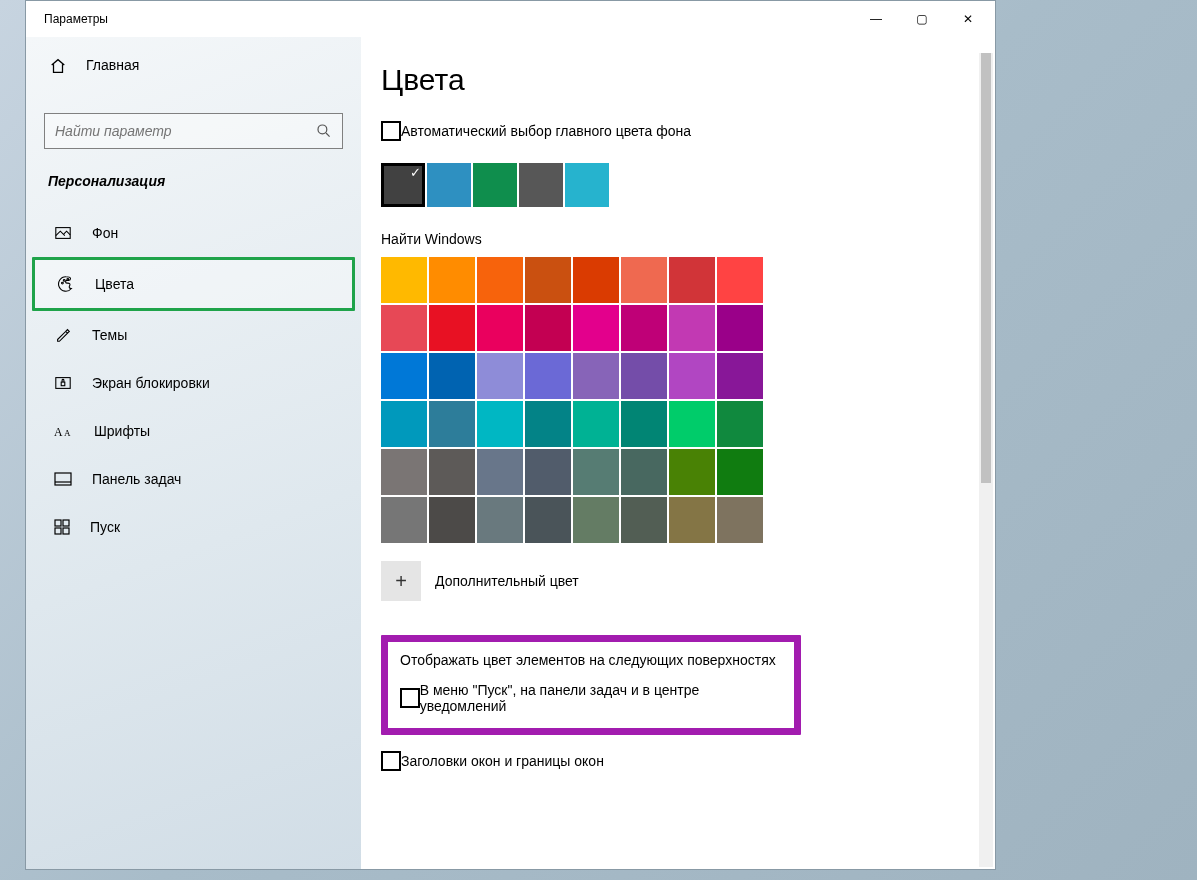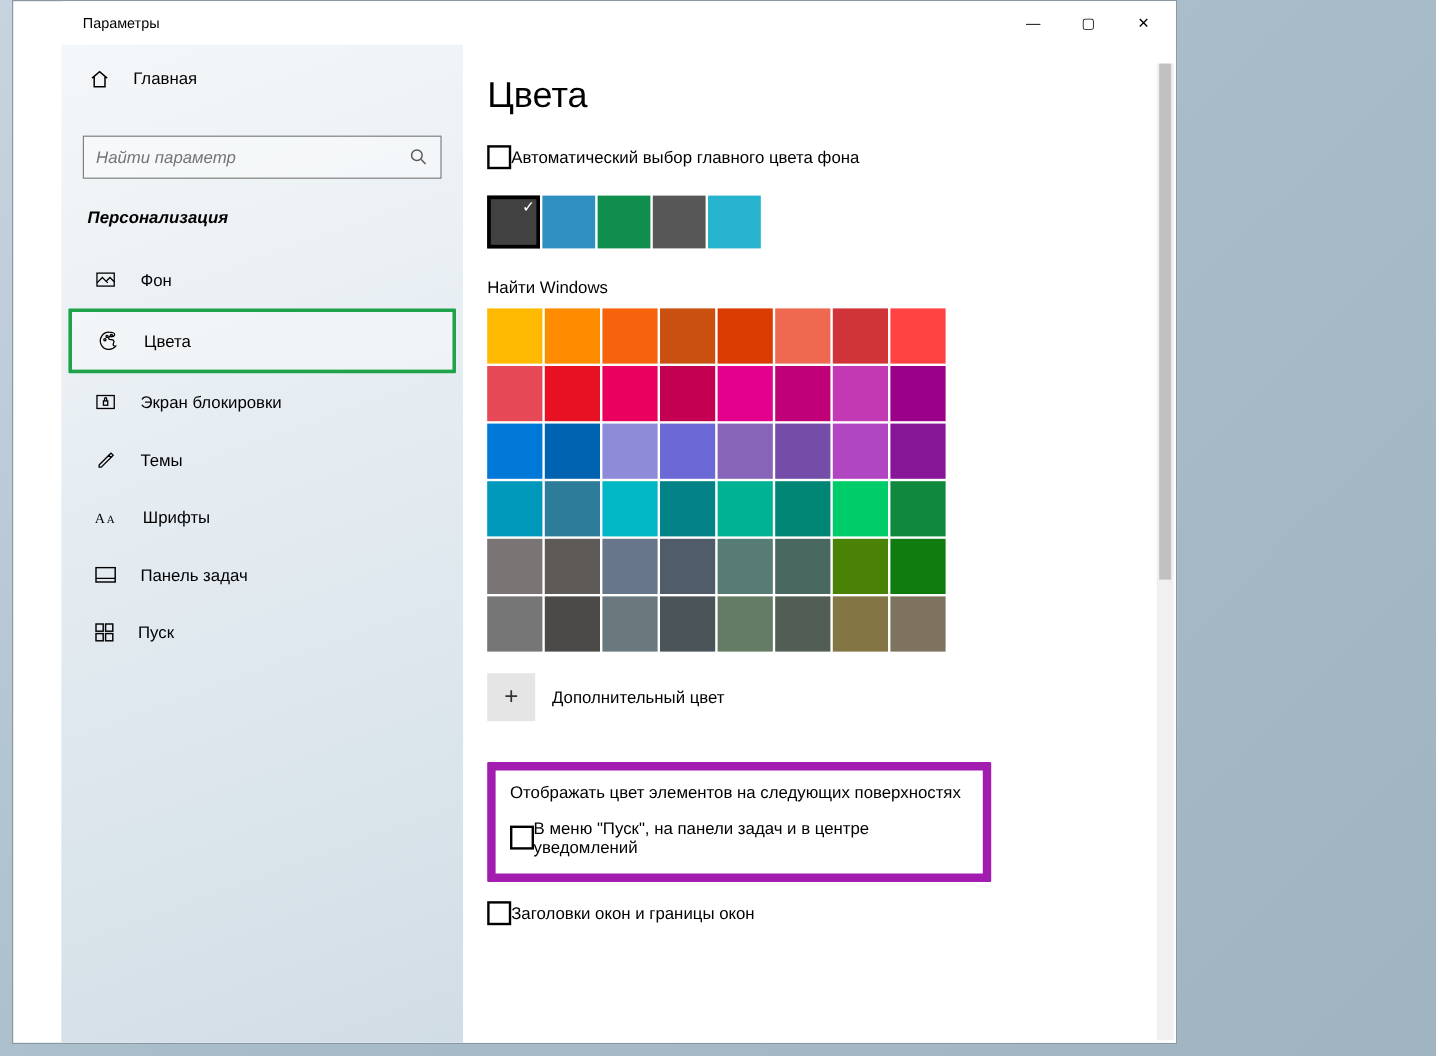--- a/index.html
+++ b/index.html
@@ -8,27 +8,26 @@
     font-size: 14px;
     color: #000;
     background: linear-gradient(135deg,#c7d4e0 0%,#a8bcc9 50%,#9fb3c0 100%);
     width: 1197px;
     height: 880px;
     position: relative;
     overflow: hidden;
   }
   .window {
     position: absolute;
-    left: 10px; top: 0;
+    left: 25px; top: 0;
     width: 971px; height: 870px;
     background: #fff;
     display: flex;
     flex-direction: column;
     border: 1px solid #8899a5;
-    padding-left: 40px;
   }
   .titlebar {
     height: 36px;
     display: flex;
     align-items: center;
     padding: 0 4px 0 18px;
     background: #fff;
     font-size: 12px;
   }
   .titlebar .ttl { flex: 1; }
@@ -215,35 +214,35 @@
                   <circle cx="12" cy="5" r="1"></circle>
               </svg>
             </span>
             <span>Цвета</span>
           </div>
         </div>
 
         <div class="nav-item">
           <span class="icon">
             <svg width="18" height="18" viewBox="0 0 20 20" fill="none" stroke="#000" stroke-width="1.2">
+              <path d="M4 15 L13 6 L15 8 L6 17 H4 Z M13 6 L15 4 L17 6 L15 8"></path>
+            </svg>
+          </span>
+          <span>Темы</span>
+        </div>
+
+        <div class="nav-item">
+          <span class="icon">
+            <svg width="18" height="18" viewBox="0 0 20 20" fill="none" stroke="#000" stroke-width="1.2">
               <rect x="2" y="4" width="16" height="12"></rect>
                 <rect x="8" y="9" width="4" height="4"></rect>
                 <path d="M9 9 V7 a1 1 0 0 1 2 0 V9"></path>
             </svg>
           </span>
           <span>Экран блокировки</span>
-        </div>
-
-        <div class="nav-item">
-          <span class="icon">
-            <svg width="18" height="18" viewBox="0 0 20 20" fill="none" stroke="#000" stroke-width="1.2">
-              <path d="M4 15 L13 6 L15 8 L6 17 H4 Z M13 6 L15 4 L17 6 L15 8"></path>
-            </svg>
-          </span>
-          <span>Темы</span>
         </div>
 
         <div class="nav-item">
           <span class="icon">
             <svg width="20" height="16" viewBox="0 0 22 16" fill="#000">
               <text x="0" y="13" font-size="13" font-family="Segoe UI">A</text>
               <text x="11" y="13" font-size="10" font-family="Segoe UI">A</text>
             </svg>
           </span>
           <span>Шрифты</span>

